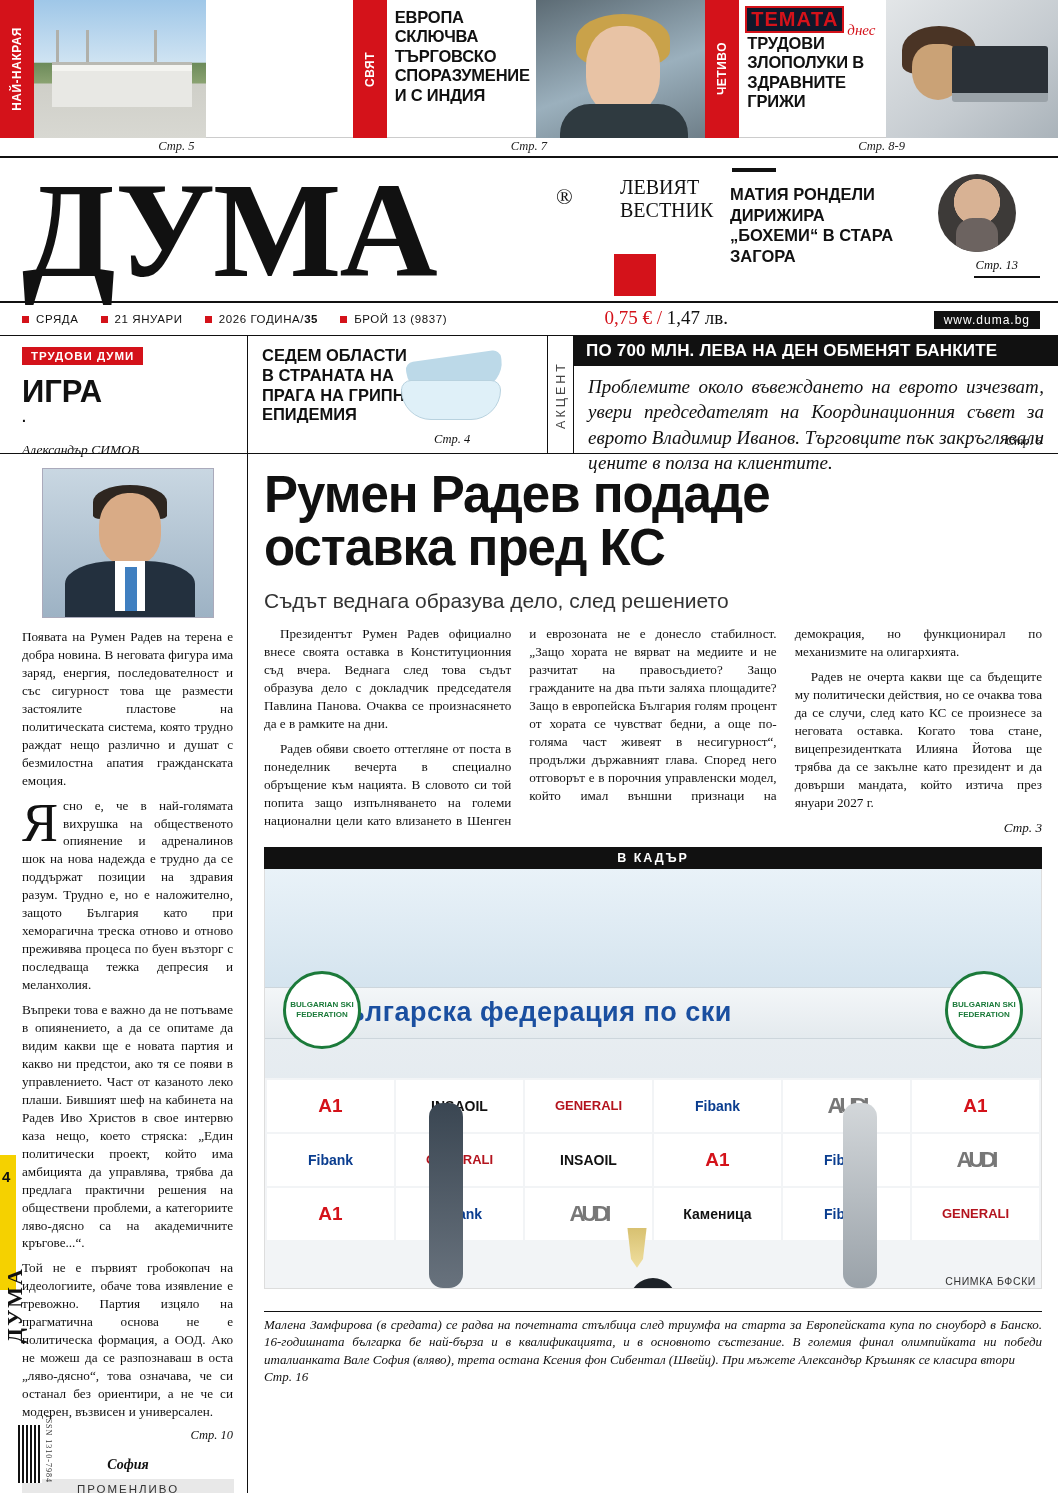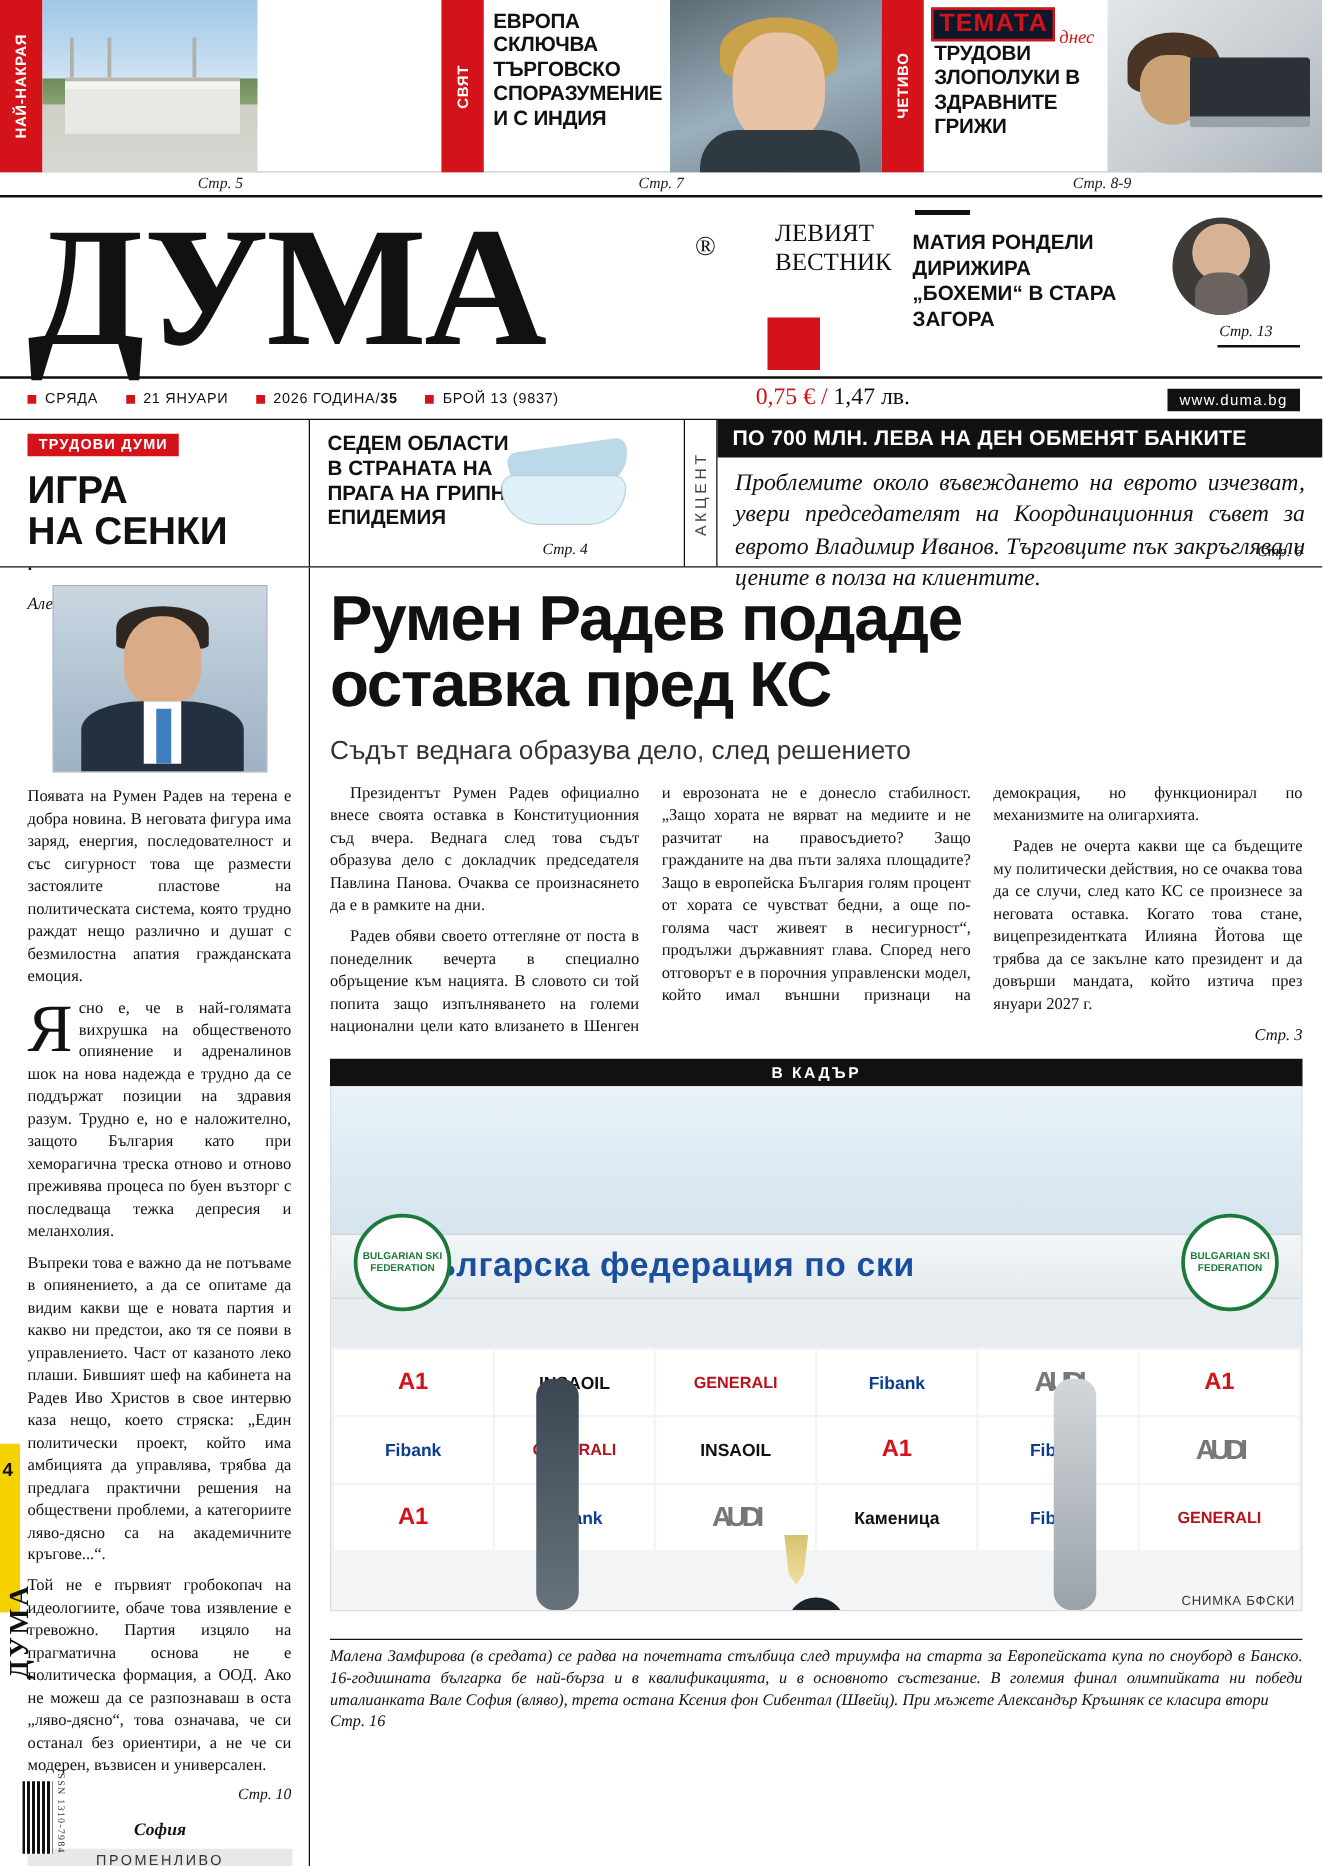--- a/index.html
+++ b/index.html
@@ -568,21 +568,20 @@
     <div class="site">www.duma.bg</div>
   </div>
 </div>
 
 <div class="band2">
 
   <div class="b2-left">
     <div class="tag-red">ТРУДОВИ ДУМИ</div>
     <div class="op-title">
       <div>ИГРА</div>
-      <div>НА СЕНКИ</div>
       <div style="font-size:14px;margin-top:2px;">.</div>
     </div>
     <div class="op-author">Александър СИМОВ</div>
   </div>
 
   <div class="b2-mid">
     <div class="mtitle">СЕДЕМ ОБЛАСТИ В СТРАНАТА НА ПРАГА НА ГРИПНА ЕПИДЕМИЯ</div>
     <div class="mask">
       <div class="m1"></div>
         <div class="m2"></div>

